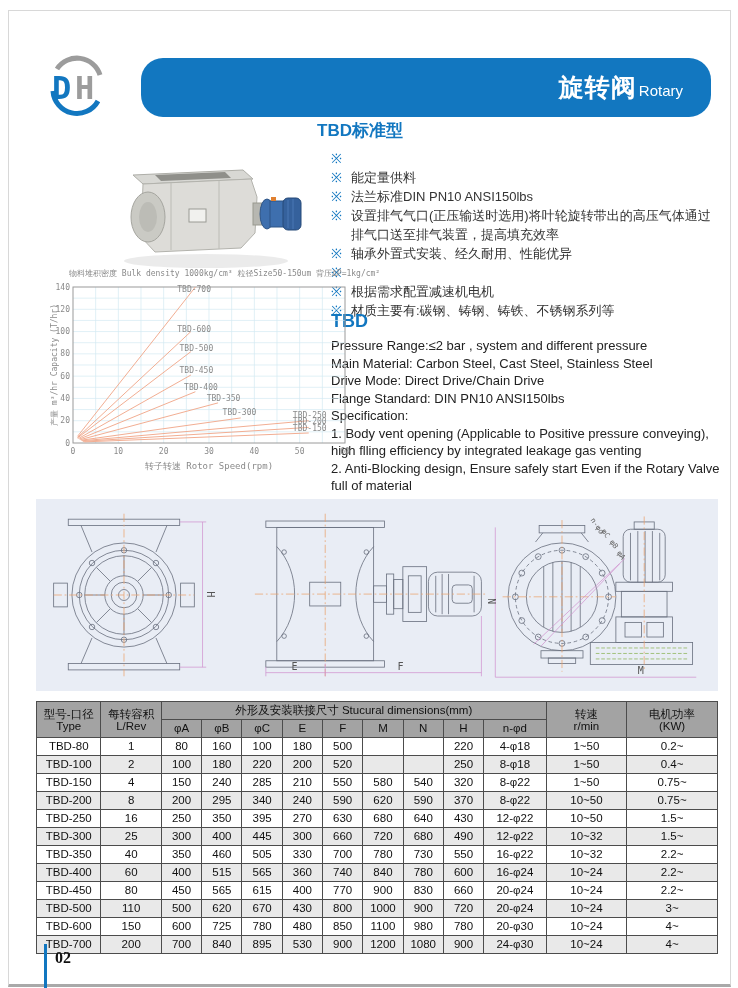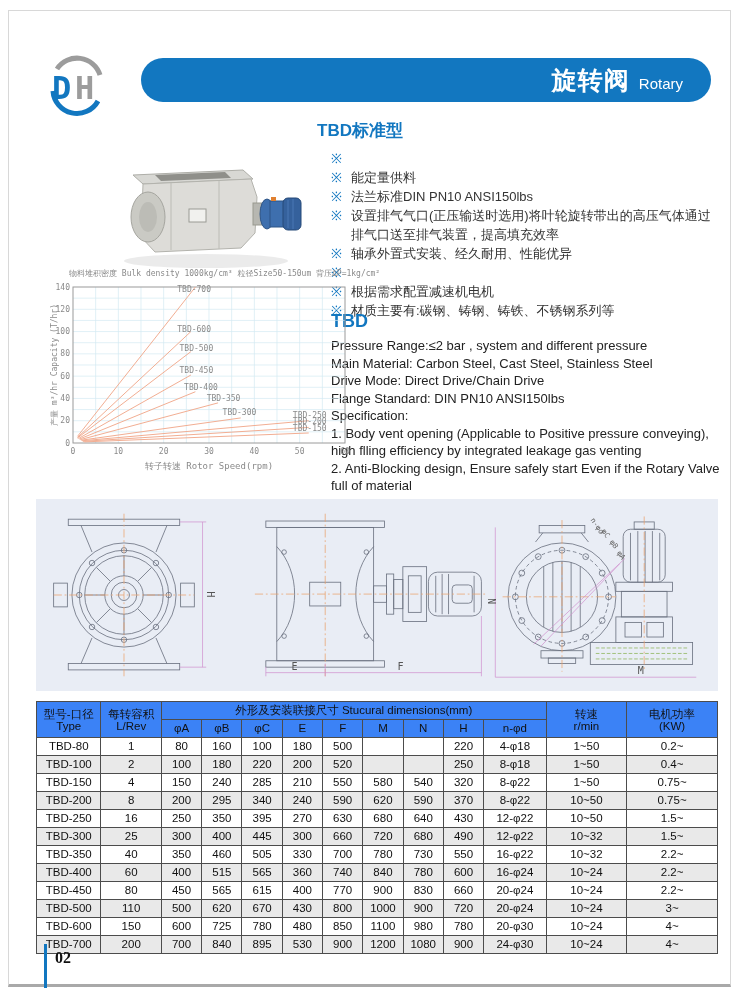--- a/index.html
+++ b/index.html
@@ -2,22 +2,22 @@
 <html><head>
 <meta charset="utf-8">
 <style>
   html,body{margin:0;padding:0;background:#f2f2f2;font-family:"Liberation Sans",sans-serif;}
   #stage{position:relative;width:738px;height:988px;background:#fff;overflow:hidden;}
   #sheet{position:absolute;left:8px;top:10px;width:721px;height:973px;background:#fff;
          border:1px solid #d8d8d8;border-bottom:3px solid #a9a9a9;}
   .abs{position:absolute;}
 
   
-  #banner{left:132px;top:47px;width:570px;height:44px;background:#1277c0;border-radius:22px;
-          display:flex;align-items:center;justify-content:flex-end;gap:9px;padding-right:28px;box-sizing:border-box;}
+  #banner{left:132px;top:47px;width:570px;height:59px;background:#1277c0;border-radius:22px;
+          display:flex;align-items:center;justify-content:flex-end;gap:2px;padding-right:28px;box-sizing:border-box;}
   #banner .zh{color:#fff;font-size:25px;font-weight:bold;letter-spacing:1px;}
   #banner .en{color:#fff;font-size:15px;margin-top:6px;}
 
   
   .h-blue{color:#1277c0;font-weight:bold;font-size:17px;}
   #intro-title{left:308px;top:108px;}
   #bullet-list{left:322px;top:138px;width:392px;font-size:13px;color:#333;}
   .bullet{display:flex;line-height:19px;}
   .bullet .mark{color:#1277c0;width:20px;flex:0 0 20px;}
   #specs-title{left:322px;top:300px;font-size:18px;}
@@ -38,21 +38,21 @@
   .cl{stroke:#eba06a;stroke-width:0.8;fill:none;stroke-dasharray:9 3 2 3;}
   .dim{stroke:#d093cf;stroke-width:0.8;fill:none;}
   .dimtxt{fill:#555;font-size:11px;}
   .sml{fill:#666;font-size:8px;}
   .hatch{stroke:#9cbd72;stroke-width:1;stroke-dasharray:4 2;fill:none;}
 
   
   #spec-table{left:27px;top:690px;width:682px;}
   table{border-collapse:collapse;width:682px;table-layout:fixed;font-size:11.5px;color:#111;}
   th,td{border:1px solid #4c4c4c;text-align:center;padding:0;height:17px;line-height:13px;font-weight:normal;}
-  thead th{background:#3b82f6;}
+  thead th{background:#a3a3a3;}
   tbody tr:nth-child(even) td{background:#e9e9e9;}
   .hdr2{line-height:12px;font-size:11.5px;}
 
   
   #footer-line{left:35px;top:933px;width:3px;height:50px;background:#1277c0;}
   #page-no{left:46px;top:938px;font-family:"Liberation Serif",serif;font-weight:bold;font-size:16px;color:#111;}
 </style>
 </head>
 <body>
 

